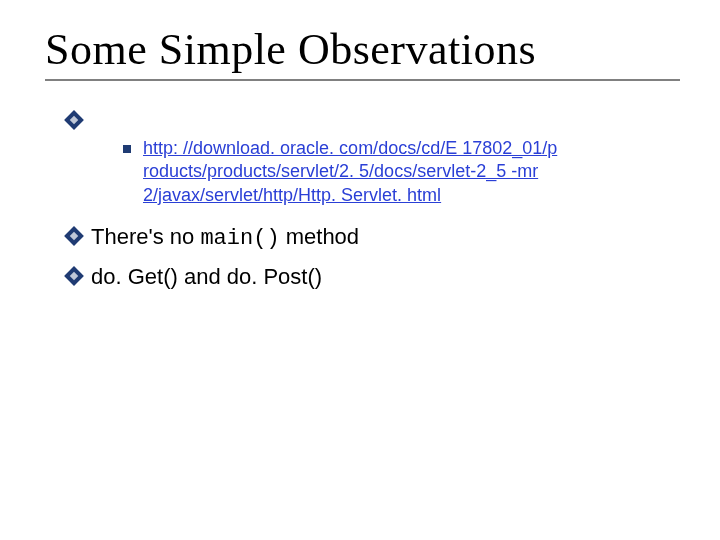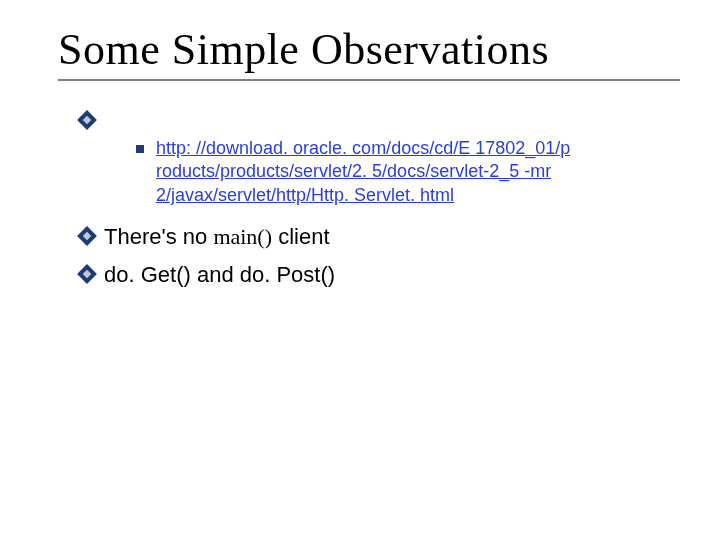--- a/index.html
+++ b/index.html
@@ -10,21 +10,21 @@
     background: #fff;
     font-family: Verdana, Geneva, sans-serif;
     color: #000;
     overflow: hidden;
   }
   .slide {
     width: 720px;
     height: 540px;
     position: relative;
     box-sizing: border-box;
-    padding: 24px 40px 0 58px;
+    padding: 24px 40px 0 45px;
   }
   .title {
     font-family: "Times New Roman", Times, serif;
     font-size: 44px;
     font-weight: 400;
     margin: 0 0 4px 0;
     letter-spacing: 0.5px;
   }
   .title-rule {
     border: none;
@@ -62,21 +62,21 @@
     height: 6px;
     background: #c0c8d8;
     transform: rotate(45deg);
     top: 4px; left: 4px;
   }
   .level1-text {
     font-size: 22px;
     line-height: 1.25;
   }
   .level1-text .code {
-    font-family: Liberation Serif, serif;
+    font-family: Liberation Mono, monospace;
   }
   .sub {
     margin-left: 56px;
     margin-bottom: 16px;
   }
   .level2 {
     display: flex;
     align-items: flex-start;
     margin-bottom: 2px;
   }
@@ -127,21 +127,21 @@
         </span>
       </div>
     </div>
 
     <div class="level1">
       <span class="bullet-diamond">
         <span class="outer"></span>
           <span class="inner"></span>
       </span>
       <span class="level1-text">
-        <span>There's no </span><span class="code">main()</span><span> client</span>
+        <span>There's no </span><span class="code">main()</span><span> method</span>
       </span>
     </div>
 
     <div class="level1">
       <span class="bullet-diamond">
         <span class="outer"></span>
           <span class="inner"></span>
       </span>
       <span class="level1-text">do. Get() and do. Post()</span>
     </div>

